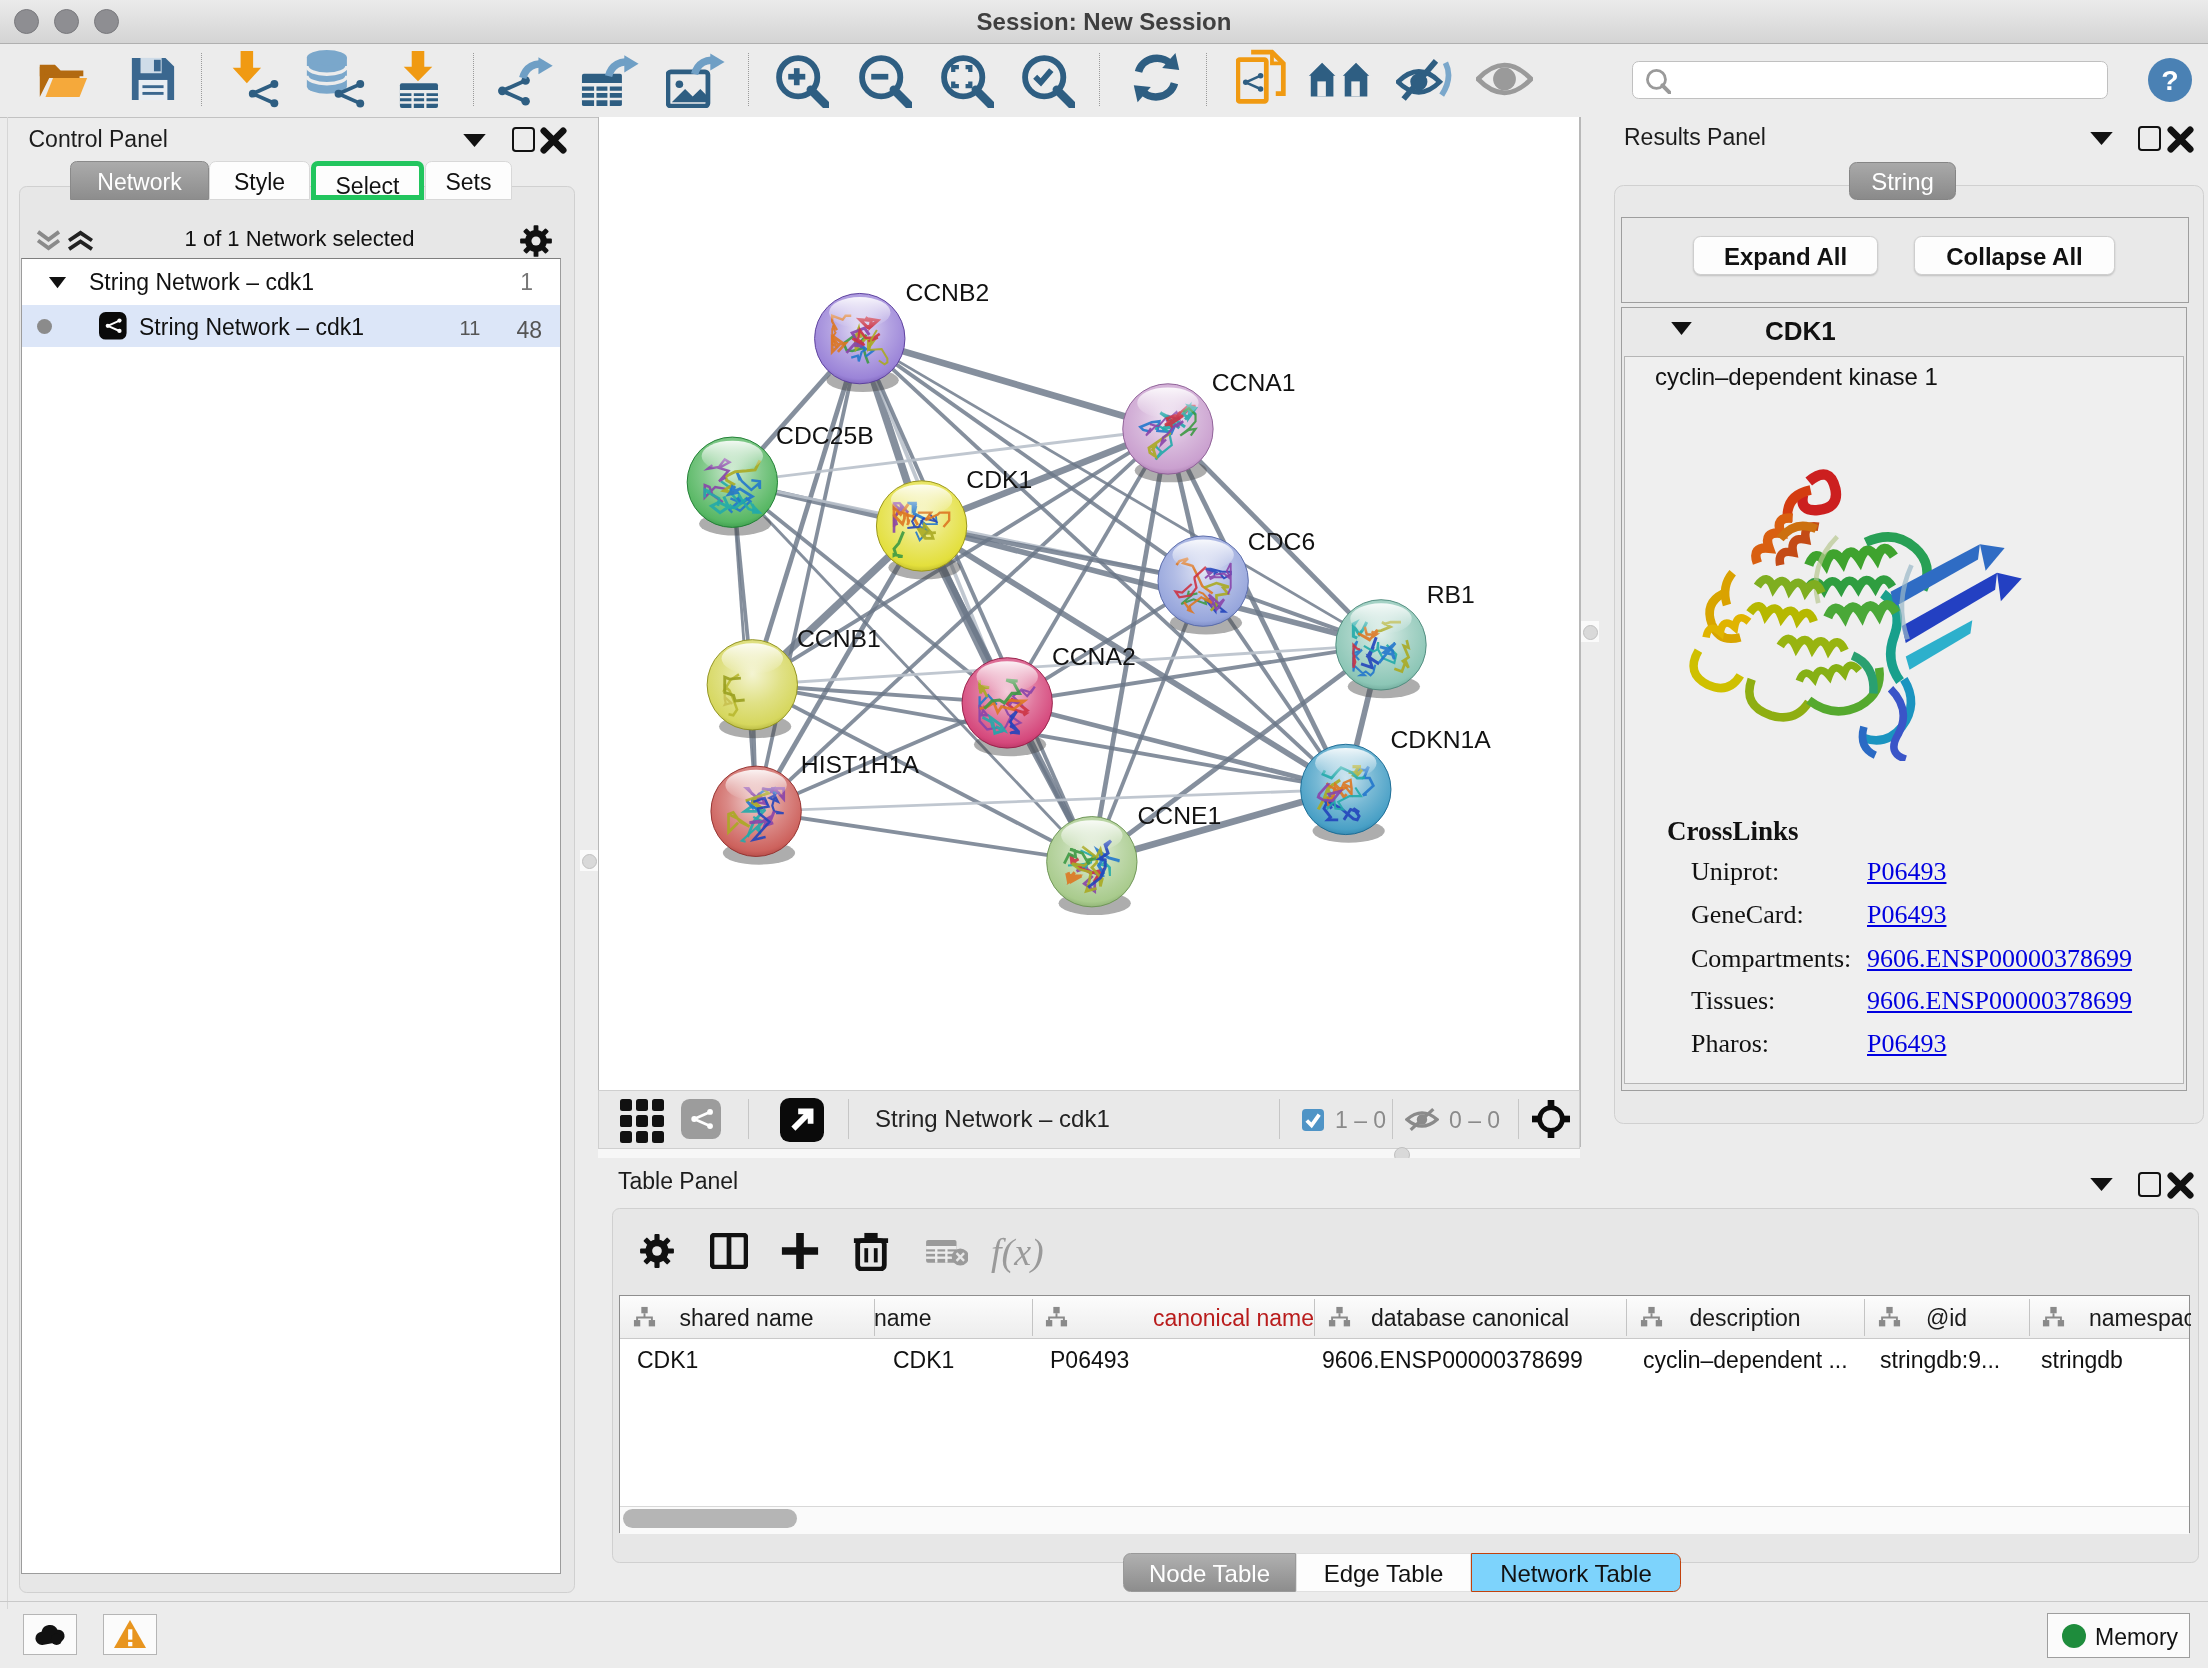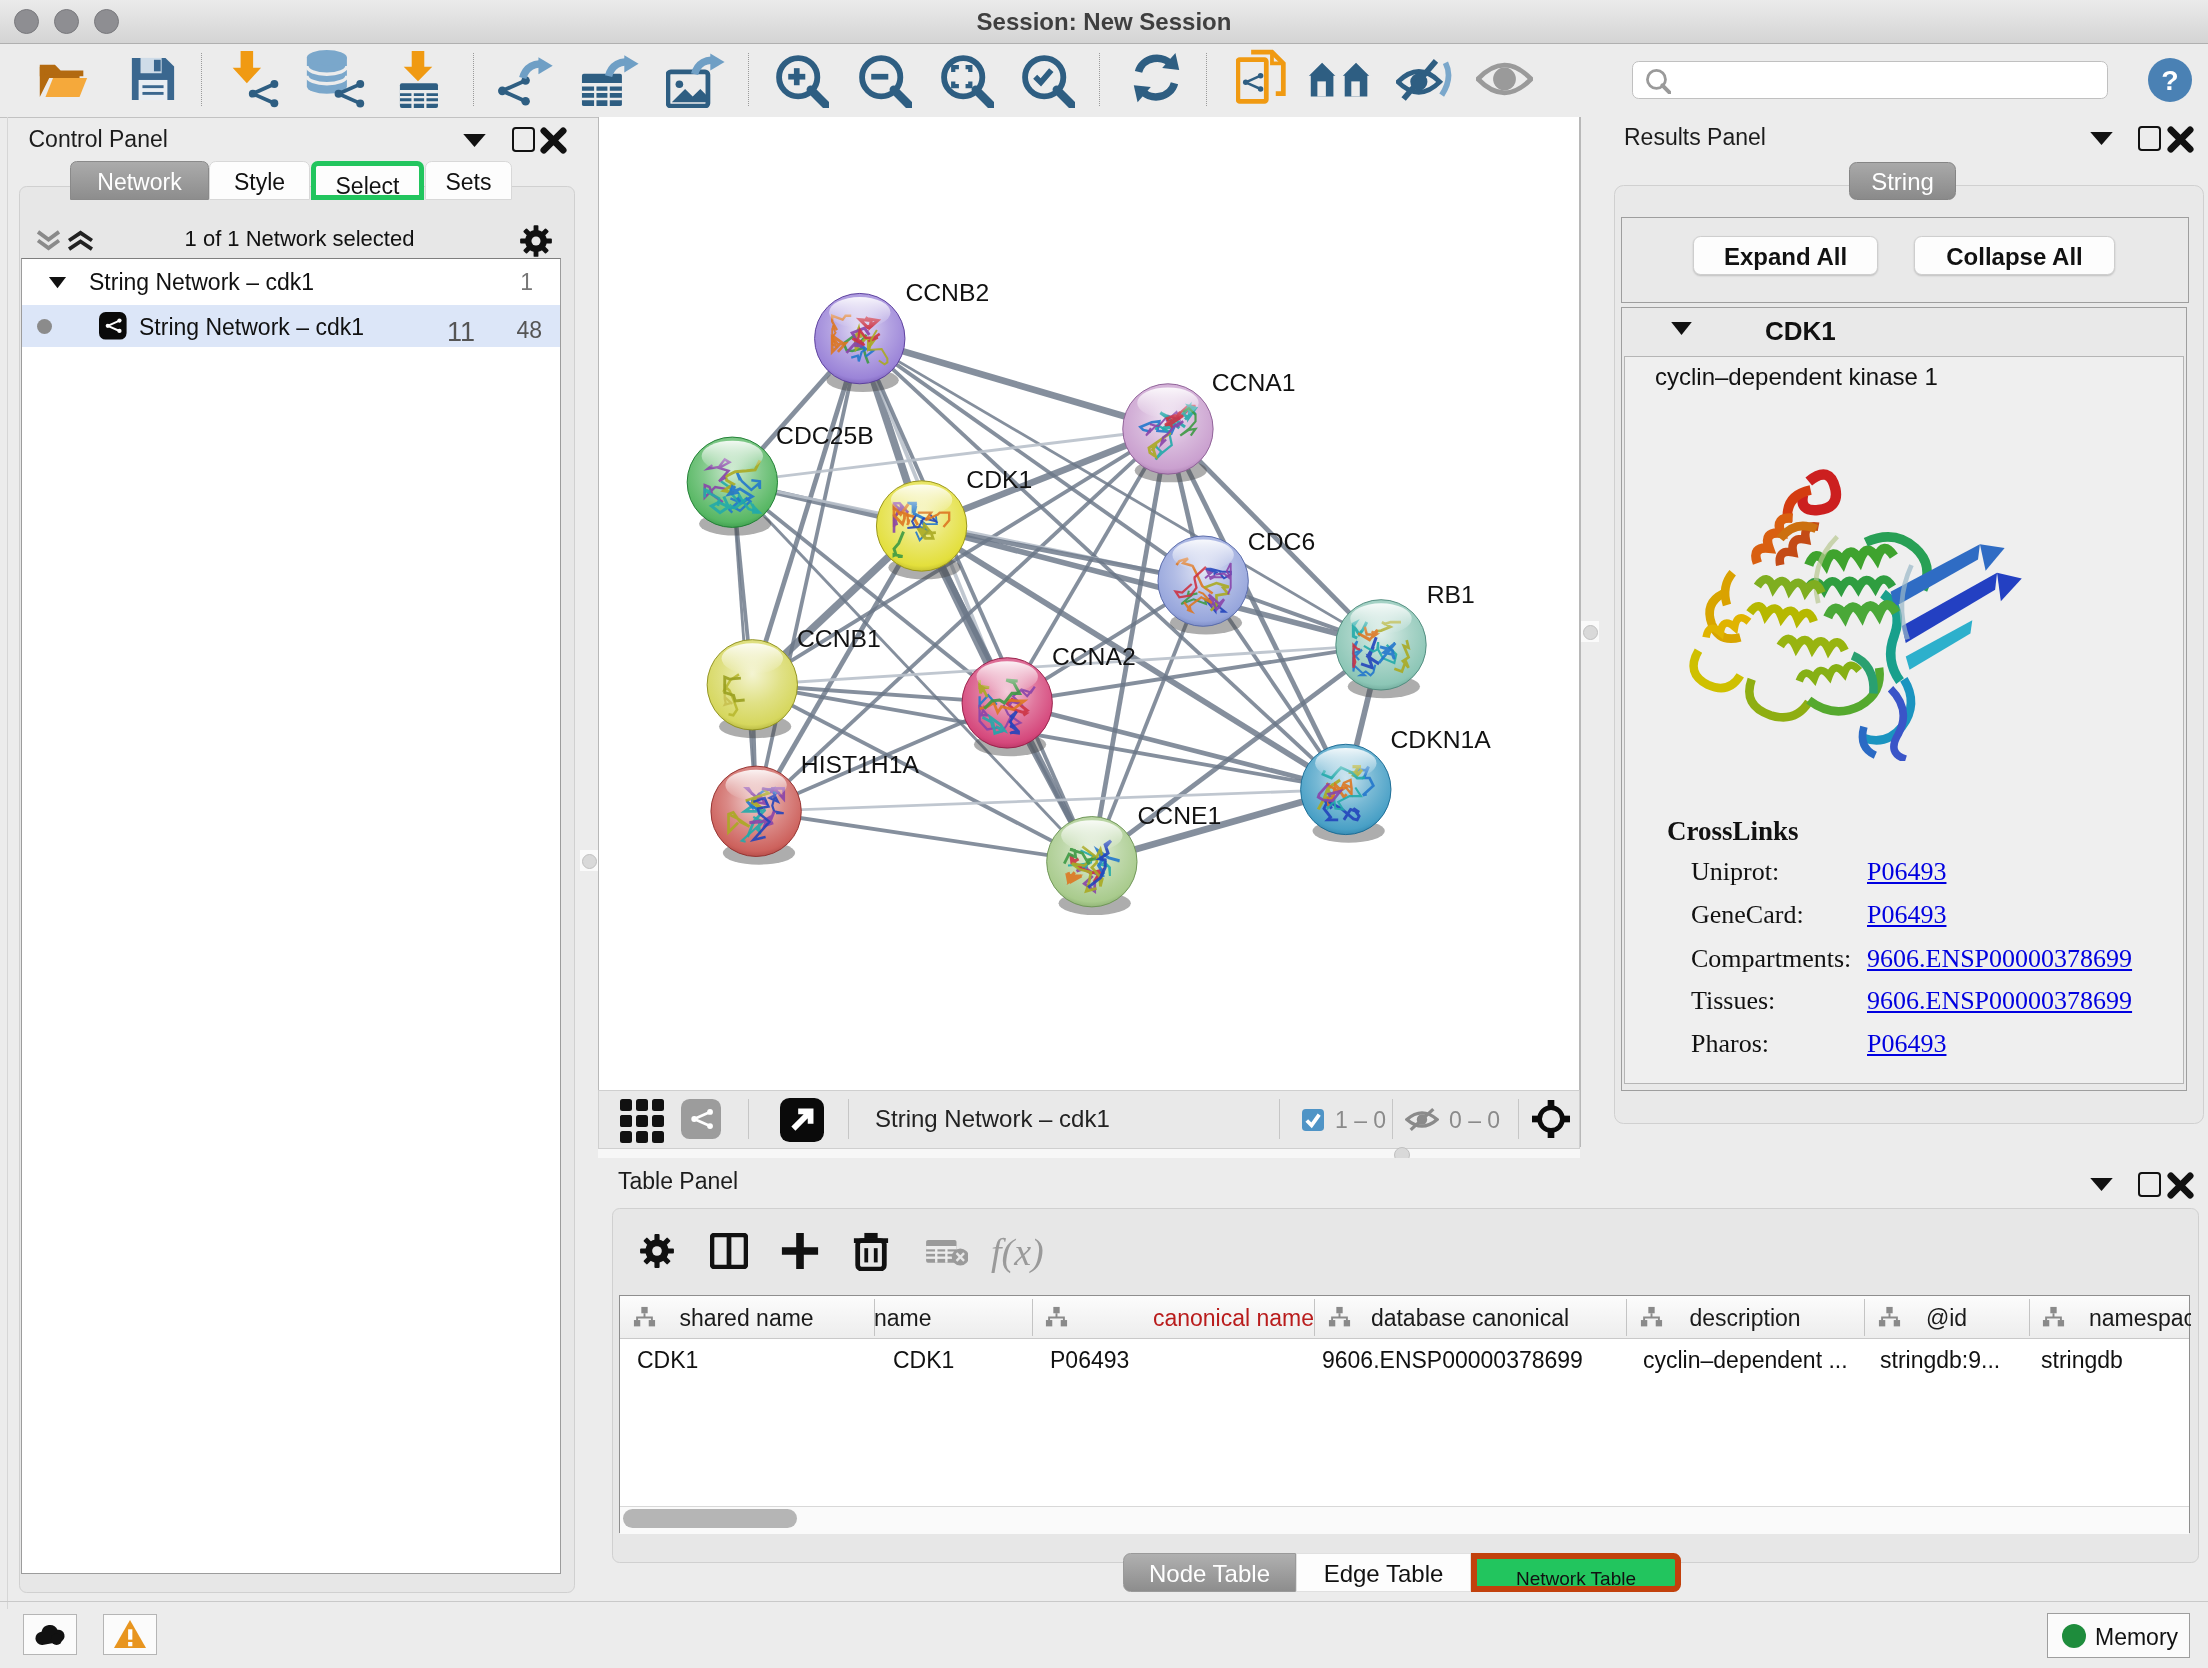--- a/index.html
+++ b/index.html
@@ -190,21 +190,21 @@
 <div class="abs" style="left:37px;top:319px;width:15px;height:15px;border-radius:50%;background:#8b8b8b"></div>
 <svg class="ico" style="left:99px;top:312px" width="27.6" height="27.6" viewBox="0 0 29 29">
     <rect x="0" y="0" width="29" height="29" rx="7" fill="#0a0a0a"></rect>
     <line x1="21.5" y1="9.04" x2="9.25" y2="14.5" stroke="#fff" stroke-width="2.1"></line>
     <line x1="9.25" y1="14.5" x2="21.5" y2="19.96" stroke="#fff" stroke-width="2.1"></line>
     <circle cx="21.5" cy="9.04" r="2.24" fill="#fff"></circle>
     <circle cx="9.25" cy="14.5" r="2.24" fill="#fff"></circle>
     <circle cx="21.5" cy="19.96" r="2.24" fill="#fff"></circle>
   </svg>
 <div class="abs" style="left:139px;top:314px;font-size:23px;color:#111">String Network – cdk1</div>
-<div class="abs" style="left:447px;top:317px;width:46px;text-align:left;font-size:27px;color:#555">11</div>
+<div class="abs" style="left:447px;top:317px;width:46px;text-align:center;font-size:20px;color:#555">11</div>
 <div class="abs" style="left:496px;top:317px;width:46px;text-align:right;font-size:23px;color:#555">48</div>
 <div class="abs" style="left:580px;top:850px;width:18px;height:21px;background:#fafafa"></div>
 <div class="abs" style="left:582px;top:854px;width:13.3px;height:13.3px;border-radius:50%;background:#d9d9d9;border:1px solid #c0c0c0"></div>
 <div class="abs" style="left:598px;top:117px;width:982px;height:973px;background:#fff;border-left:1px solid #b8b8b8;border-right:1px solid #b8b8b8;box-sizing:border-box"></div>
 <svg class="abs" style="left:599px;top:117px" width="980" height="973" viewBox="0 0 1030 1023">
     <defs>
       <radialGradient id="gCCNB2" cx="0.5" cy="0.38" r="0.72">
         <stop offset="0" stop-color="#e3ddf4"></stop>
         <stop offset="0.45" stop-color="#b4a3e2"></stop>
         <stop offset="0.78" stop-color="#9b84d8"></stop>
@@ -694,21 +694,21 @@
 <div class="abs" style="left:893px;top:1347px;font-size:23px;color:#111;white-space:nowrap">CDK1</div>
 <div class="abs" style="left:1050px;top:1347px;font-size:23px;color:#111;white-space:nowrap">P06493</div>
 <div class="abs" style="left:1322px;top:1347px;font-size:23px;color:#111;white-space:nowrap">9606.ENSP00000378699</div>
 <div class="abs" style="left:1643px;top:1347px;font-size:23px;color:#111;white-space:nowrap">cyclin–dependent ...</div>
 <div class="abs" style="left:1880px;top:1347px;font-size:23px;color:#111;white-space:nowrap">stringdb:9...</div>
 <div class="abs" style="left:2041px;top:1347px;font-size:23px;color:#111;white-space:nowrap">stringdb</div>
 <div class="abs" style="left:620px;top:1506px;width:1569px;height:27px;background:#fafafa;border-top:1px solid #d8d8d8"></div>
 <div class="abs" style="left:623px;top:1509px;width:174px;height:19px;background:#b5b5b5;border-radius:9.5px"></div>
 <div class="abs" style="left:1123px;top:1553px;width:173px;height:39px;background:linear-gradient(#b0b0b0,#8d8d8d);color:#fff;border:1px solid #9a9a9a;border-radius:7.6px 0 0 7.6px;font-size:24px;text-align:center;line-height:39px;box-sizing:border-box">Node Table</div>
 <div class="abs" style="left:1296px;top:1553px;width:175px;height:39px;background:#fdfdfd;color:#111;border:1px solid #e0e0e0;border-radius:0;font-size:24px;text-align:center;line-height:39px;box-sizing:border-box">Edge Table</div>
-<div class="abs" style="left:1471px;top:1553px;width:210px;height:39px;background:#22c55e;color:#111;border:6px solid #c2410c;border-radius:0 7.6px 7.6px 0;font-size:19px;text-align:center;line-height:39px;box-sizing:border-box">Network Table</div>
+<div class="abs" style="left:1471px;top:1553px;width:210px;height:39px;background:#7dd3fc;color:#111;border:1px solid #c2410c;border-radius:0 7.6px 7.6px 0;font-size:24px;text-align:center;line-height:39px;box-sizing:border-box">Network Table</div>
 <div class="abs" style="left:0;top:1601px;width:2208px;height:1px;background:#c9c9c9"></div>
 <div class="abs" style="left:23px;top:1614px;width:54px;height:41px;background:#fbfbfb;border:1px solid #b5b5b5;box-sizing:border-box"></div>
 <svg class="ico" style="left:34px;top:1624px" width="32" height="23" viewBox="0 0 34 24">
     <path d="M9,22 a7,7 0 0 1 -1,-14 a9,9 0 0 1 17,-2 a6.5,6.5 0 0 1 3,12.6 L9,22 Z" fill="#111"></path>
     <circle cx="24" cy="16" r="6" fill="#111"></circle>
   </svg>
 <div class="abs" style="left:103px;top:1614px;width:54px;height:41px;background:#fbfbfb;border:1px solid #b5b5b5;box-sizing:border-box"></div>
 <svg class="ico" style="left:113px;top:1618px" width="34" height="32" viewBox="0 0 36 34">
     <path d="M18,2 L35,32 L1,32 Z" fill="#e8951f"></path>
     <rect x="16" y="12" width="4.5" height="11" fill="#fff"></rect>

